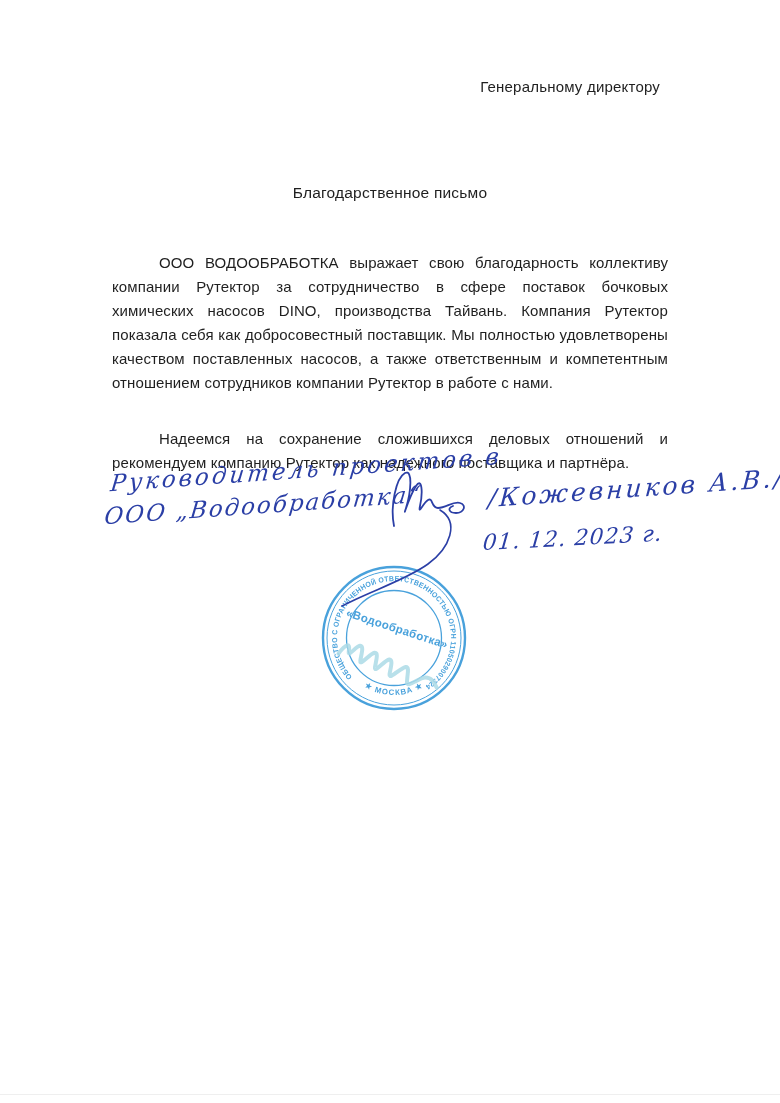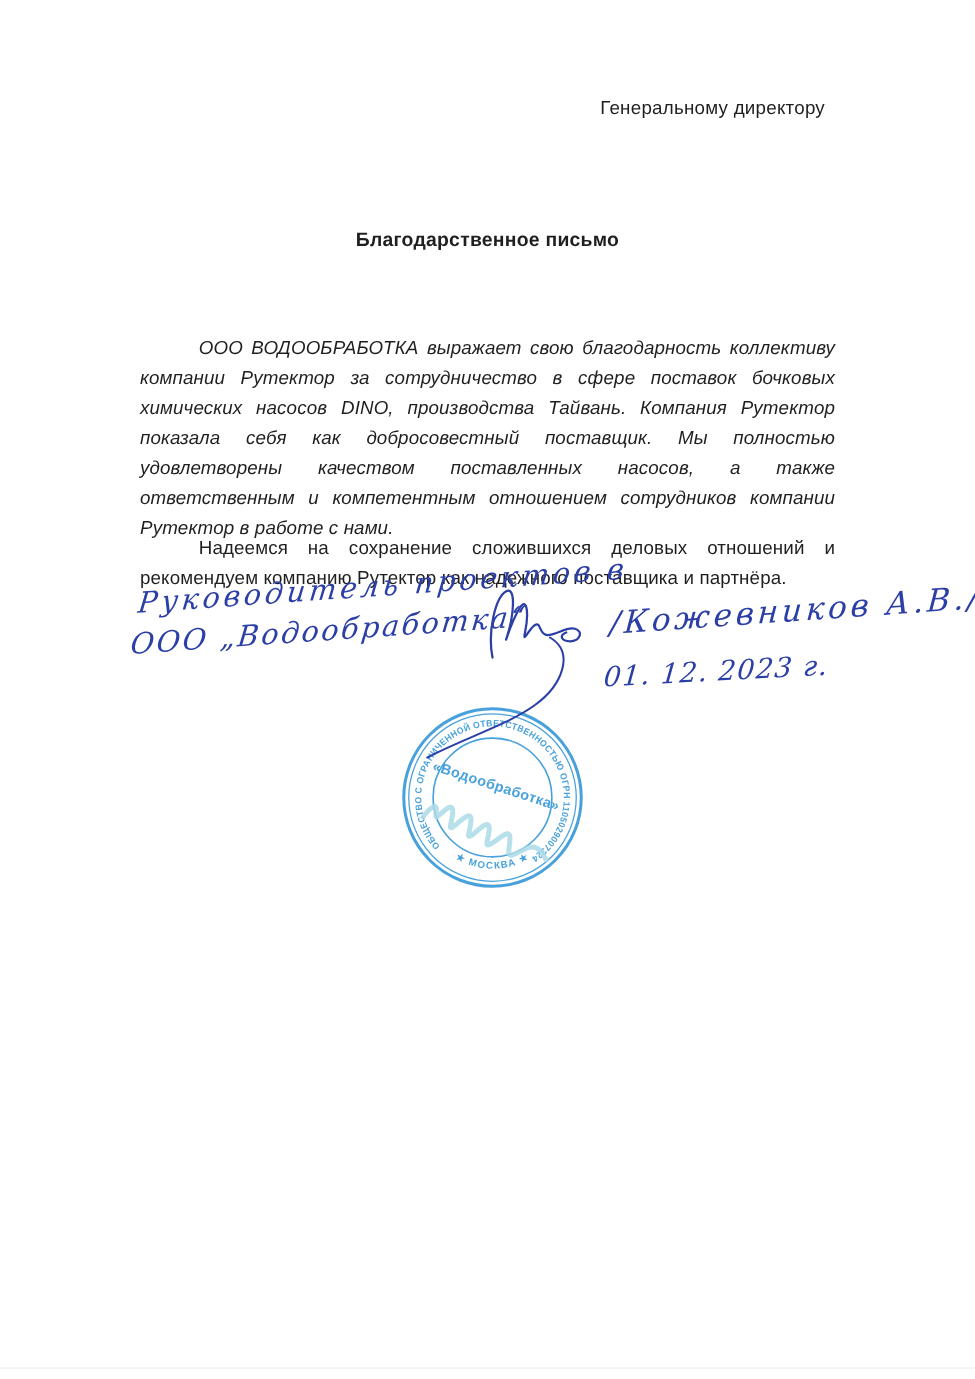--- a/index.html
+++ b/index.html
@@ -6,28 +6,28 @@
   .page{
     position:relative; width:780px; height:1103px; background:#ffffff;
     font-family:"Liberation Sans", sans-serif; color:#1f1f1f; overflow:hidden;
   }
   .addressee{
     position:absolute; top:74px; right:120px; text-align:right;
     font-size:15px; line-height:26px; letter-spacing:0.2px;
   }
   .letter-title{
     position:absolute; top:184px; left:112px; width:556px;
-    text-align:center; font-weight:bold; font-size:15.5px; letter-spacing:0.2px;
+    text-align:center; font-weight:normal; font-size:15.5px; letter-spacing:0.2px;
   }
   .para{
     position:absolute; left:112px; width:556px;
     font-size:15px; line-height:24px; text-align:justify; text-indent:47px;
     letter-spacing:0.1px;
   }
-  #p1{top:252px;font-style:italic;}
+  #p1{top:236px;}
   #p2{top:412px;}
   .hand{
     position:absolute; font-family:"DejaVu Serif", serif; font-style:italic;
     color:#2b3fa6; white-space:nowrap; transform-origin:left top;
   }
   #role1{left:112px; top:470px; font-size:23px; letter-spacing:3px;
          transform:rotate(-4deg) skewX(-10deg);}
   #role2{left:106px; top:503px; font-size:23px; letter-spacing:2px;
          transform:rotate(-4deg) skewX(-10deg);}
   #sname{left:489px; top:484px; font-size:25px; letter-spacing:3px;

